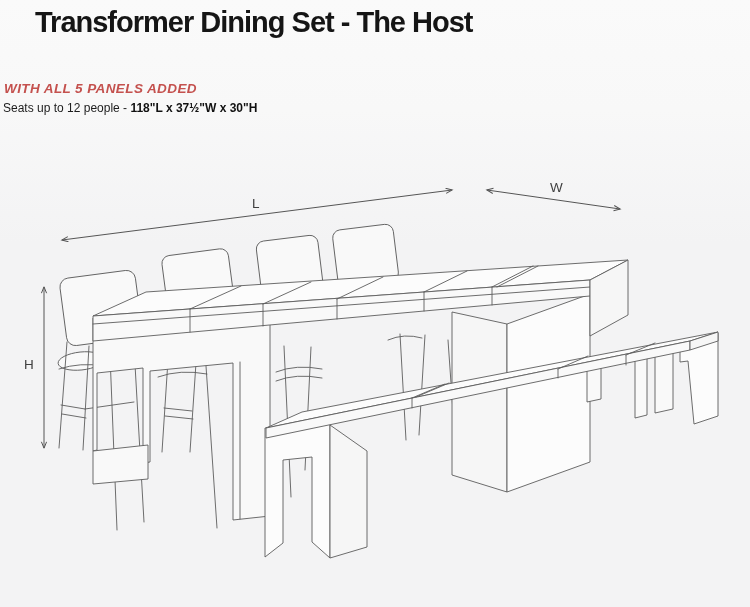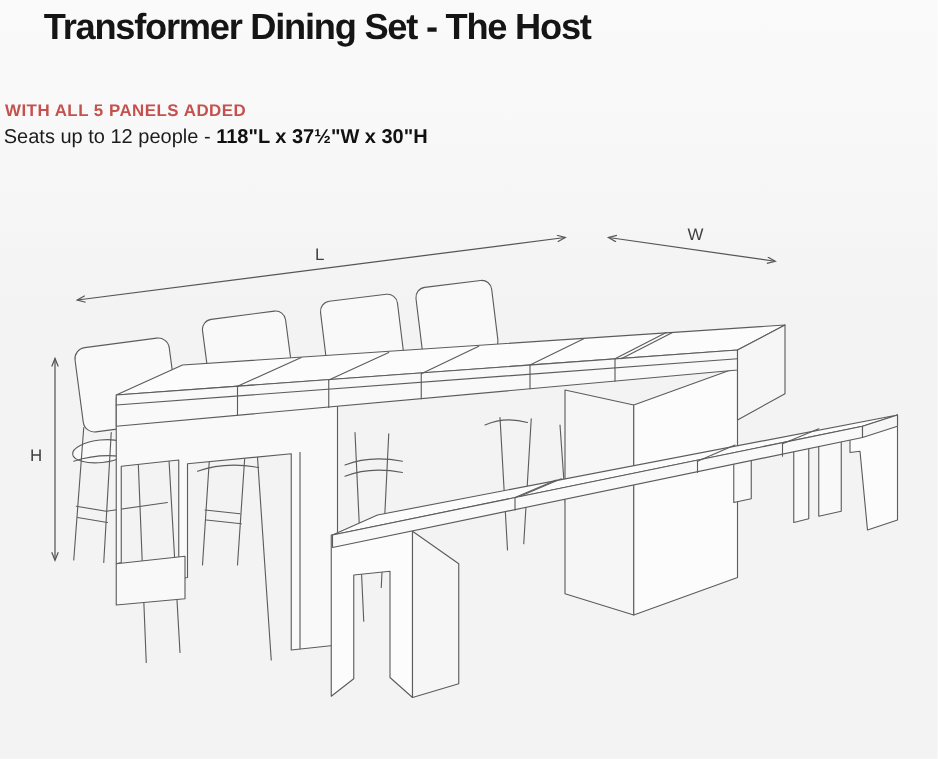--- a/index.html
+++ b/index.html
@@ -8,25 +8,25 @@
     position:relative;width:750px;height:607px;overflow:hidden;
     background:linear-gradient(180deg,#fafafa 0%,#f8f8f8 18%,#f3f3f4 40%,#f3f3f4 100%);
   }
   .title{
     position:absolute;left:3px;top:6px;
     font-weight:700;font-size:29px;line-height:1.15;
     letter-spacing:-1px;color:#151515;white-space:nowrap;margin-left:32px;
   }
   .badge{
     position:absolute;left:4px;top:81px;
-    font-weight:700;font-size:13.5px;letter-spacing:.4px;white-space:nowrap;
+    font-weight:700;font-size:13.5px;letter-spacing:.4px;white-space:nowrap;font-style:italic;
   }
   .sub{
     position:absolute;left:3px;top:101px;
-    font-weight:400;font-size:16px;color:#1c1c1c;white-space:nowrap;
+    font-weight:400;font-size:12px;color:#1c1c1c;white-space:nowrap;
   }
   .sub b{font-weight:700;color:#111;}
   svg{position:absolute;left:0;top:0;}
   .ln{fill:none;stroke:#5c5c5c;stroke-width:.9;stroke-linecap:round;stroke-linejoin:round;}
   .f0{fill:#fcfcfc;stroke:#5c5c5c;stroke-width:.9;stroke-linejoin:round;}
   .f1{fill:#f9f9f9;stroke:#5c5c5c;stroke-width:.9;stroke-linejoin:round;}
   .f2{fill:#f6f6f6;stroke:#5c5c5c;stroke-width:.9;stroke-linejoin:round;}
   .dim{stroke:#555;stroke-width:1;fill:none;}
   .dimlabel{font-family:"Liberation Sans",sans-serif;font-size:13.5px;fill:#3f3f3f;}
 </style>

